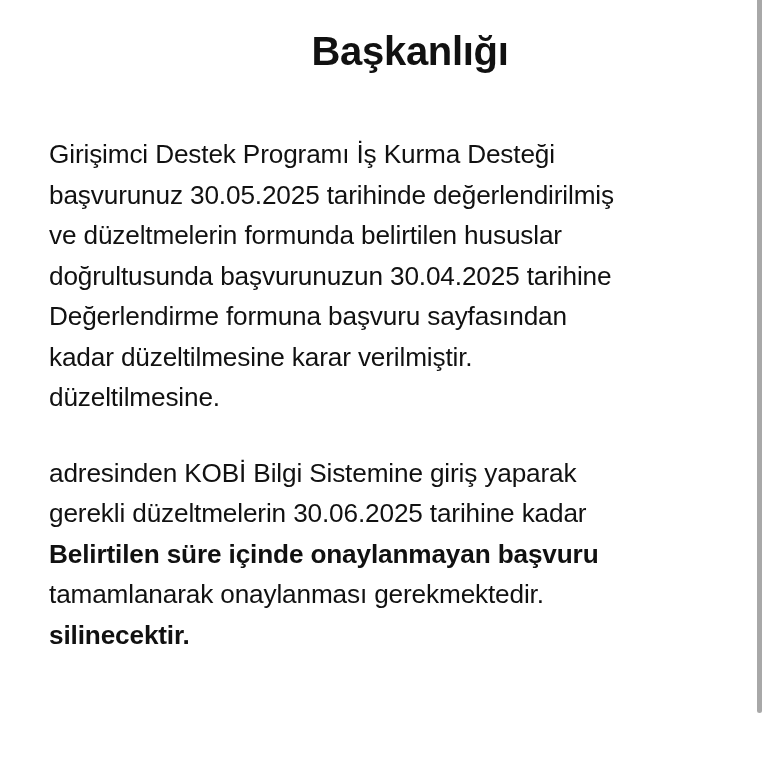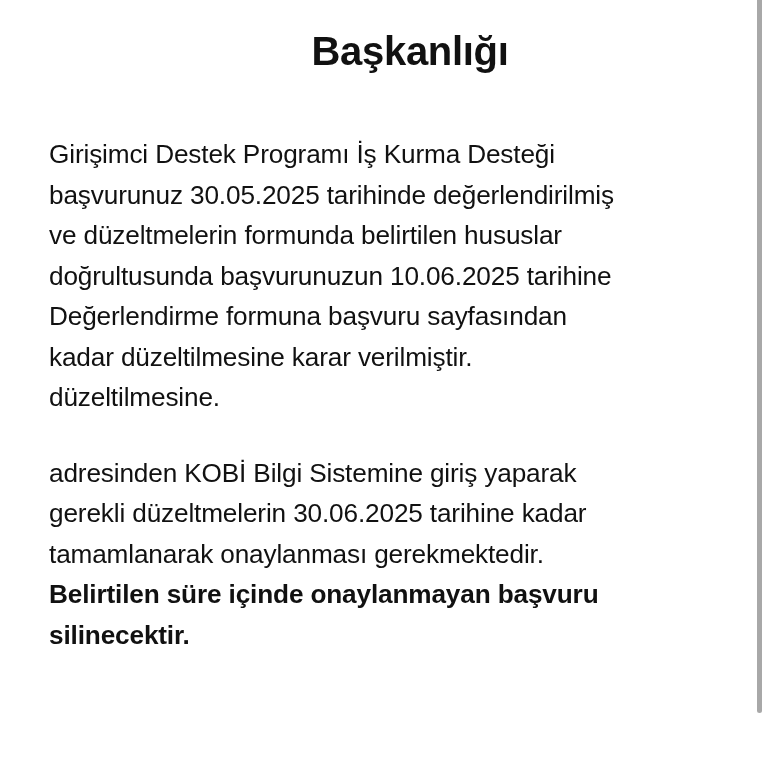--- a/index.html
+++ b/index.html
@@ -67,29 +67,29 @@
 
 <div>
   <h1 class="page-title">Başkanlığı</h1>
 
   <div class="letter-body">
 
     <p class="para-1">
       <span class="line">Girişimci Destek Programı İş Kurma Desteği</span>
       <span class="line">başvurunuz 30.05.2025 tarihinde değerlendirilmiş</span>
       <span class="line">ve düzeltmelerin formunda belirtilen hususlar</span>
-      <span class="line">doğrultusunda başvurunuzun 10.06.2025 tarihine</span>
+      <span class="line">doğrultusunda başvurunuzun 30.04.2025 tarihine</span>
       <span class="line">Değerlendirme formuna başvuru sayfasından</span>
       <span class="line">kadar düzeltilmesine karar verilmiştir.</span>
       <span class="line">düzeltilmesine.</span>
     </p>
 
     <p class="para-2">
       <span class="line">adresinden KOBİ Bilgi Sistemine giriş yaparak</span>
       <span class="line">gerekli düzeltmelerin 30.06.2025 tarihine kadar</span>
+      <span class="line bold-line">Belirtilen süre içinde onaylanmayan başvuru</span>
       <span class="line">tamamlanarak onaylanması gerekmektedir.</span>
-      <span class="line bold-line">Belirtilen süre içinde onaylanmayan başvuru</span>
       <span class="line bold-line">silinecektir.</span>
     </p>
   </div>
 
   <div class="scrollbar-track"></div>
 </div>
 
 </body></html>

